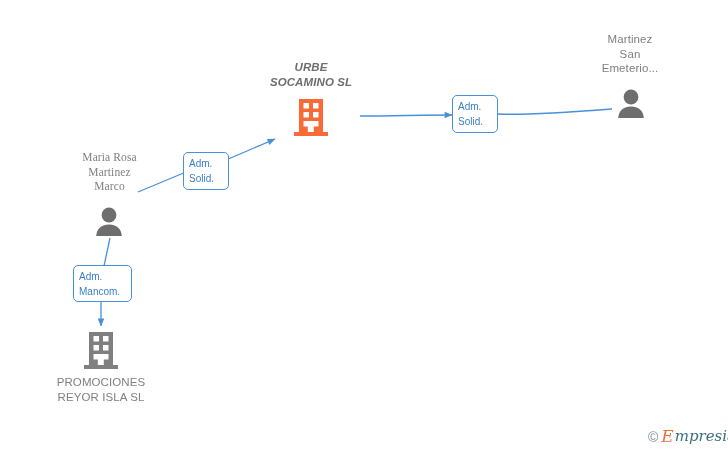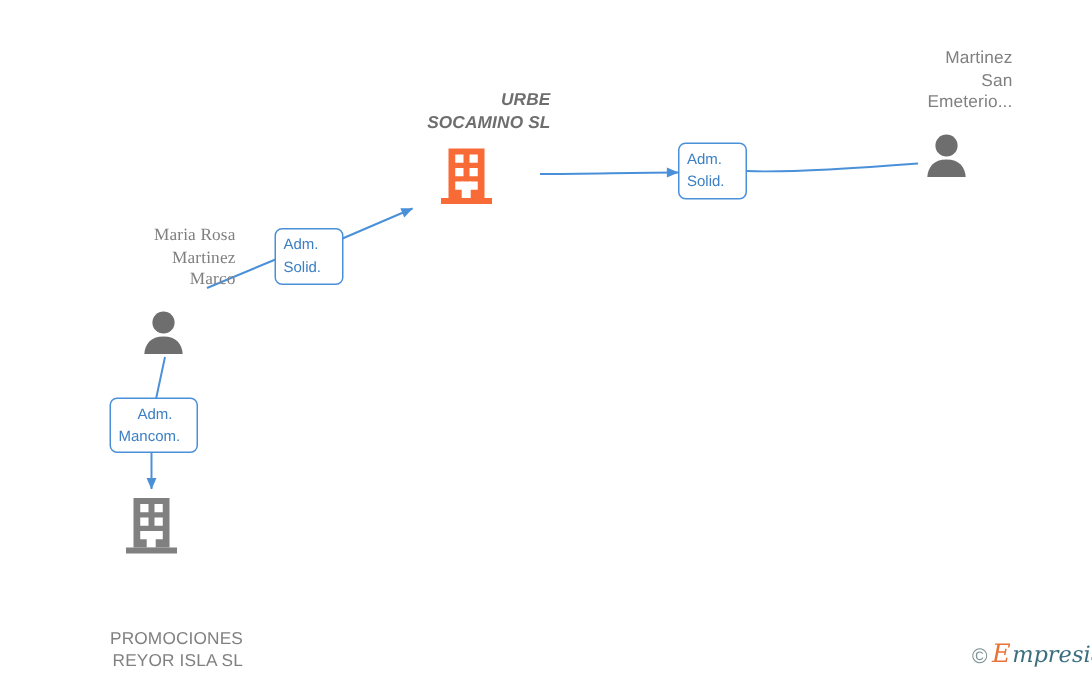--- a/index.html
+++ b/index.html
@@ -23,21 +23,21 @@
     top: 0;
     width: 728px;
     height: 450px;
     pointer-events: none;
   }
   .node {
     position: absolute;
   }
   .node-label {
     position: absolute;
-    text-align: right;
+    text-align: center;
     color: #808080;
     font-size: 11.5px;
     line-height: 14.5px;
     white-space: pre-line;
     letter-spacing: 0.1px;
   }
   .node-label.company-main {
     color: #6e6e6e;
     font-weight: bold;
     font-size: 11.5px;
@@ -48,21 +48,21 @@
     position: absolute;
   }
   .edge-label {
     position: absolute;
     border: 1.4px solid #4a90d9;
     border-radius: 5px;
     background: #ffffff;
     color: #3b7fc4;
     font-size: 10px;
     line-height: 15px;
-    text-align: right;
+    text-align: left;
     padding: 3px 16px 4px 5px;
     white-space: pre-line;
     box-sizing: border-box;
   }
   .watermark {
     position: absolute;
     display: flex;
     align-items: center;
     gap: 3px;
   }
@@ -161,21 +161,21 @@
         <rect x="12.5" y="6" width="5.5" height="5.5" fill="#ffffff"></rect>
         <rect x="22" y="6" width="5.5" height="5.5" fill="#ffffff"></rect>
         <rect x="12.5" y="15" width="5.5" height="5.5" fill="#ffffff"></rect>
         <rect x="22" y="15" width="5.5" height="5.5" fill="#ffffff"></rect>
         <rect x="12.5" y="24" width="5.5" height="5.5" fill="#ffffff"></rect>
         <rect x="22" y="24" width="5.5" height="5.5" fill="#ffffff"></rect>
         <rect x="16.8" y="24" width="6" height="11" fill="#ffffff"></rect>
         <rect x="3" y="35" width="34" height="4" fill="#808080"></rect>
       </svg>
     </div>
-    <div class="node-label" style="left:0; top:45px; width:122px;margin-top:44px;">PROMOCIONES
+    <div class="node-label" style="left:0; top:45px; width:122px;">PROMOCIONES
 REYOR ISLA SL</div>
   </div>
 
   <div class="edge-label" style="left:452px; top:95px; width:46px; height:38px;">Adm.
 Solid.</div>
 
   <div class="edge-label" style="left:183px; top:152px; width:46px; height:38px;">Adm.
 Solid.</div>
 
   <div class="edge-label" style="left:73px; top:265px; width:59px; height:37px;">Adm.

